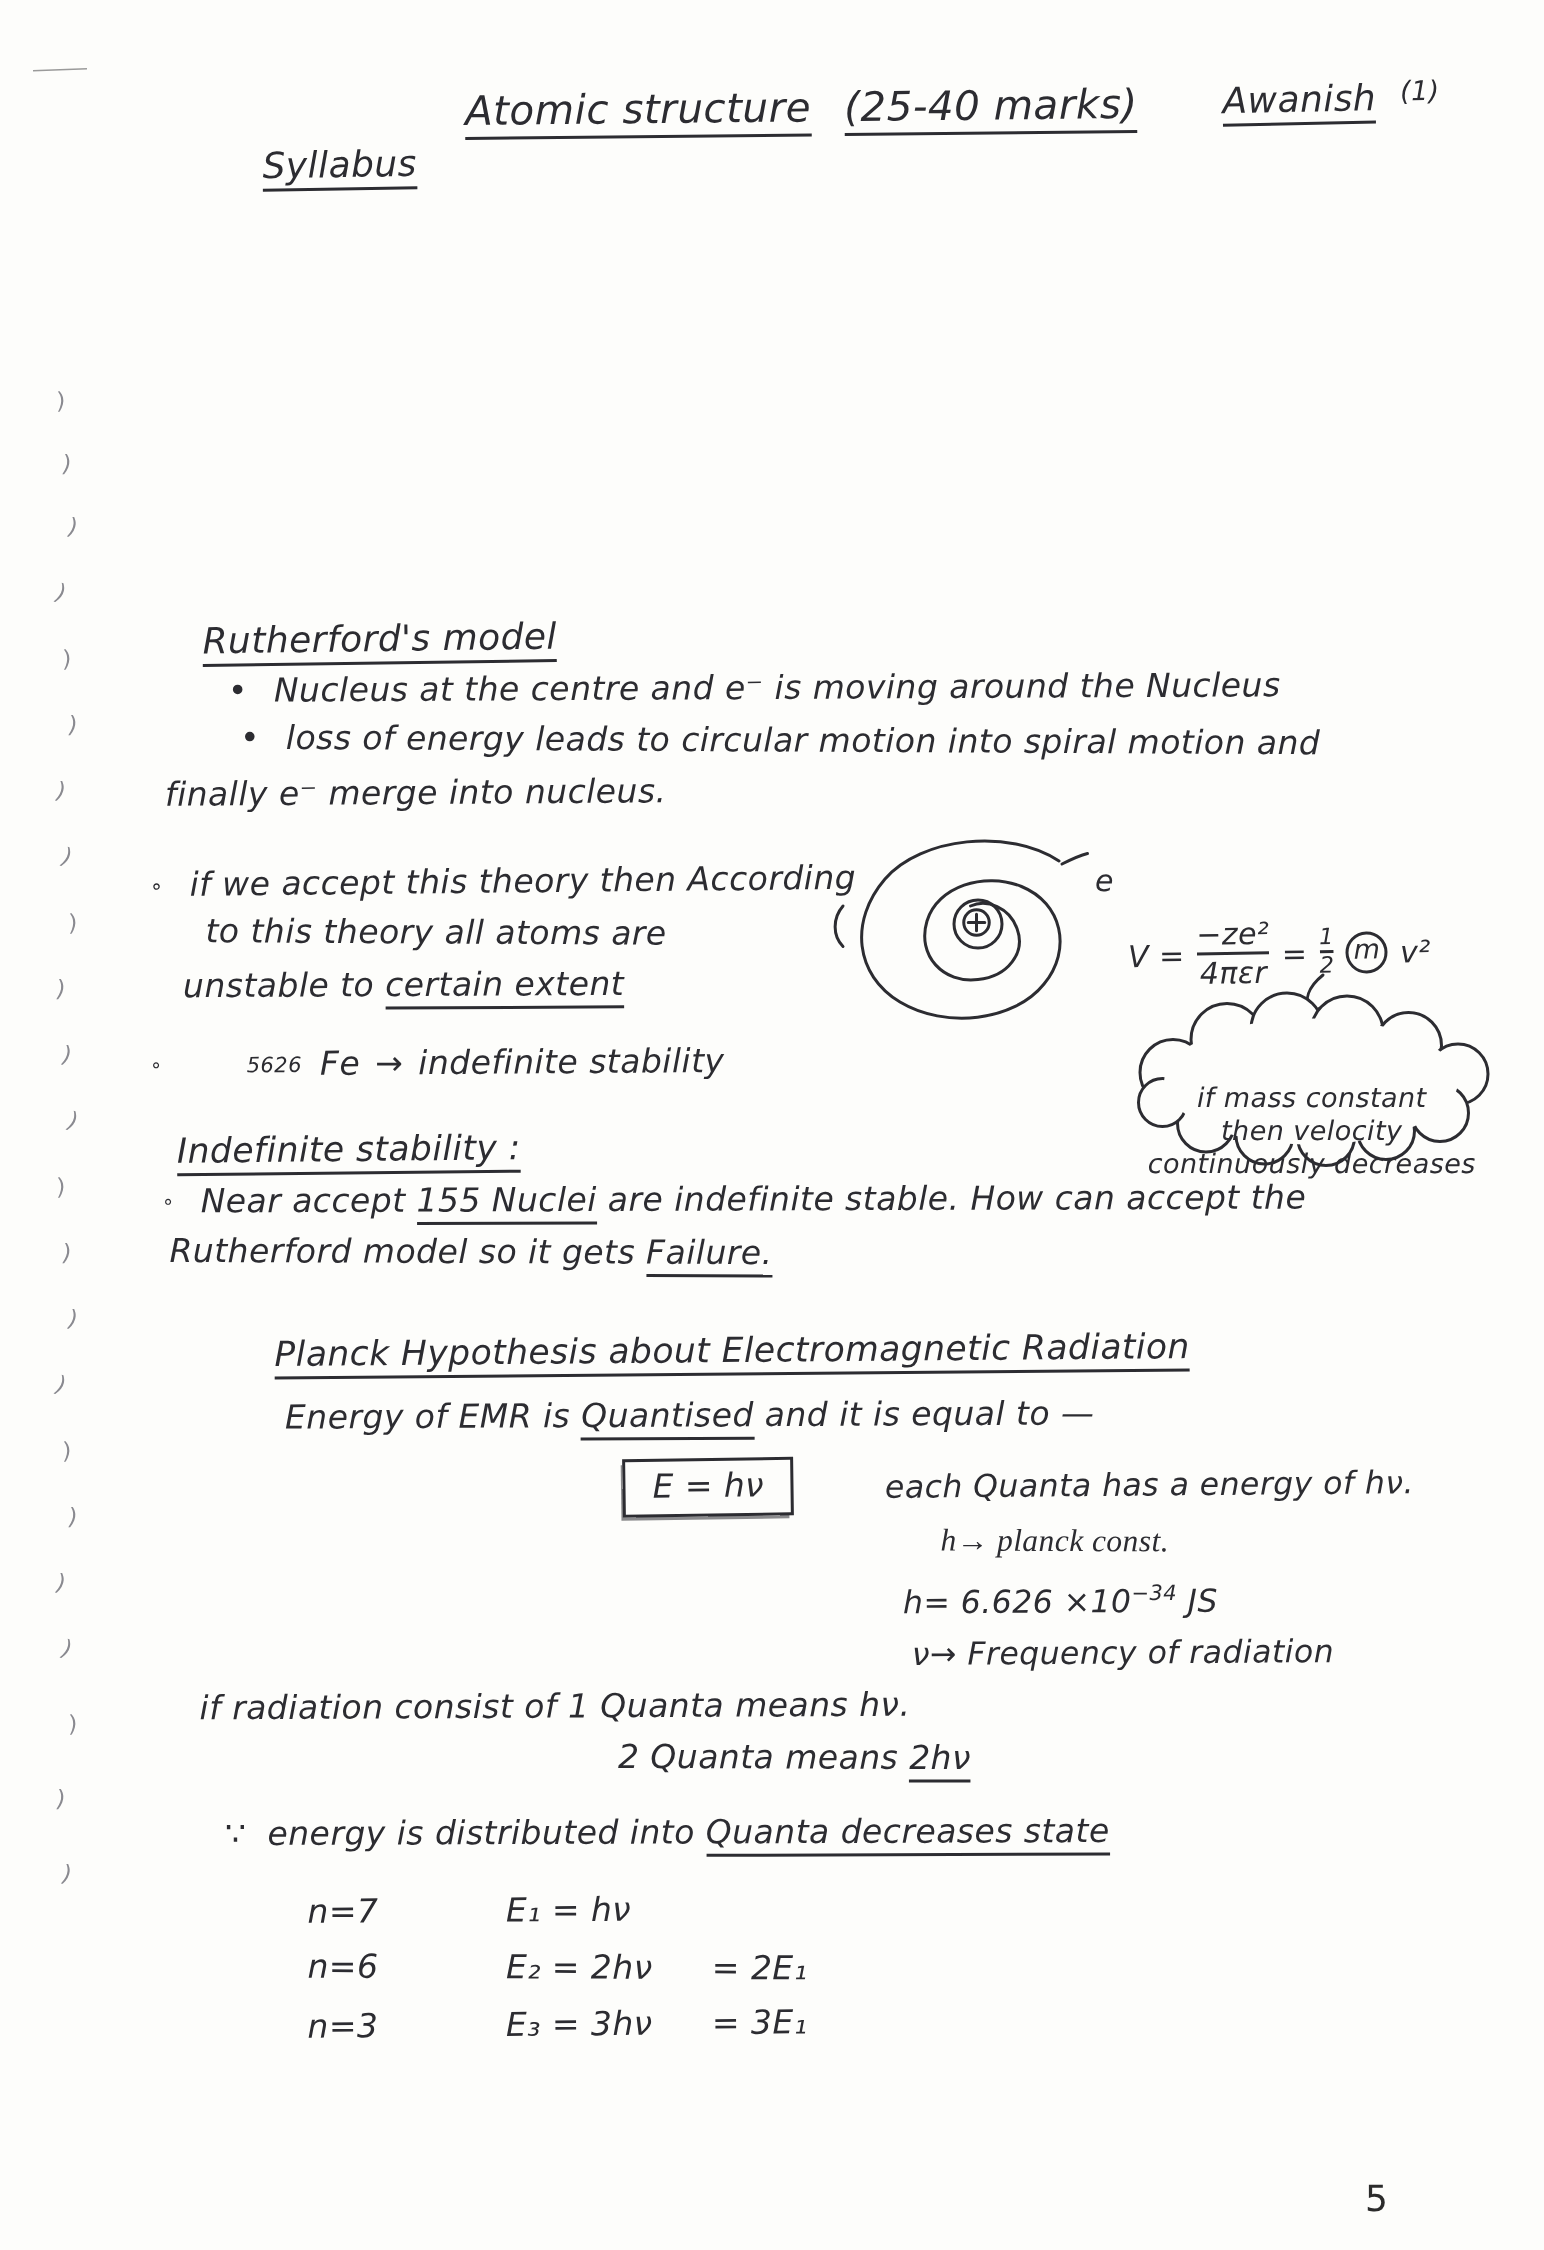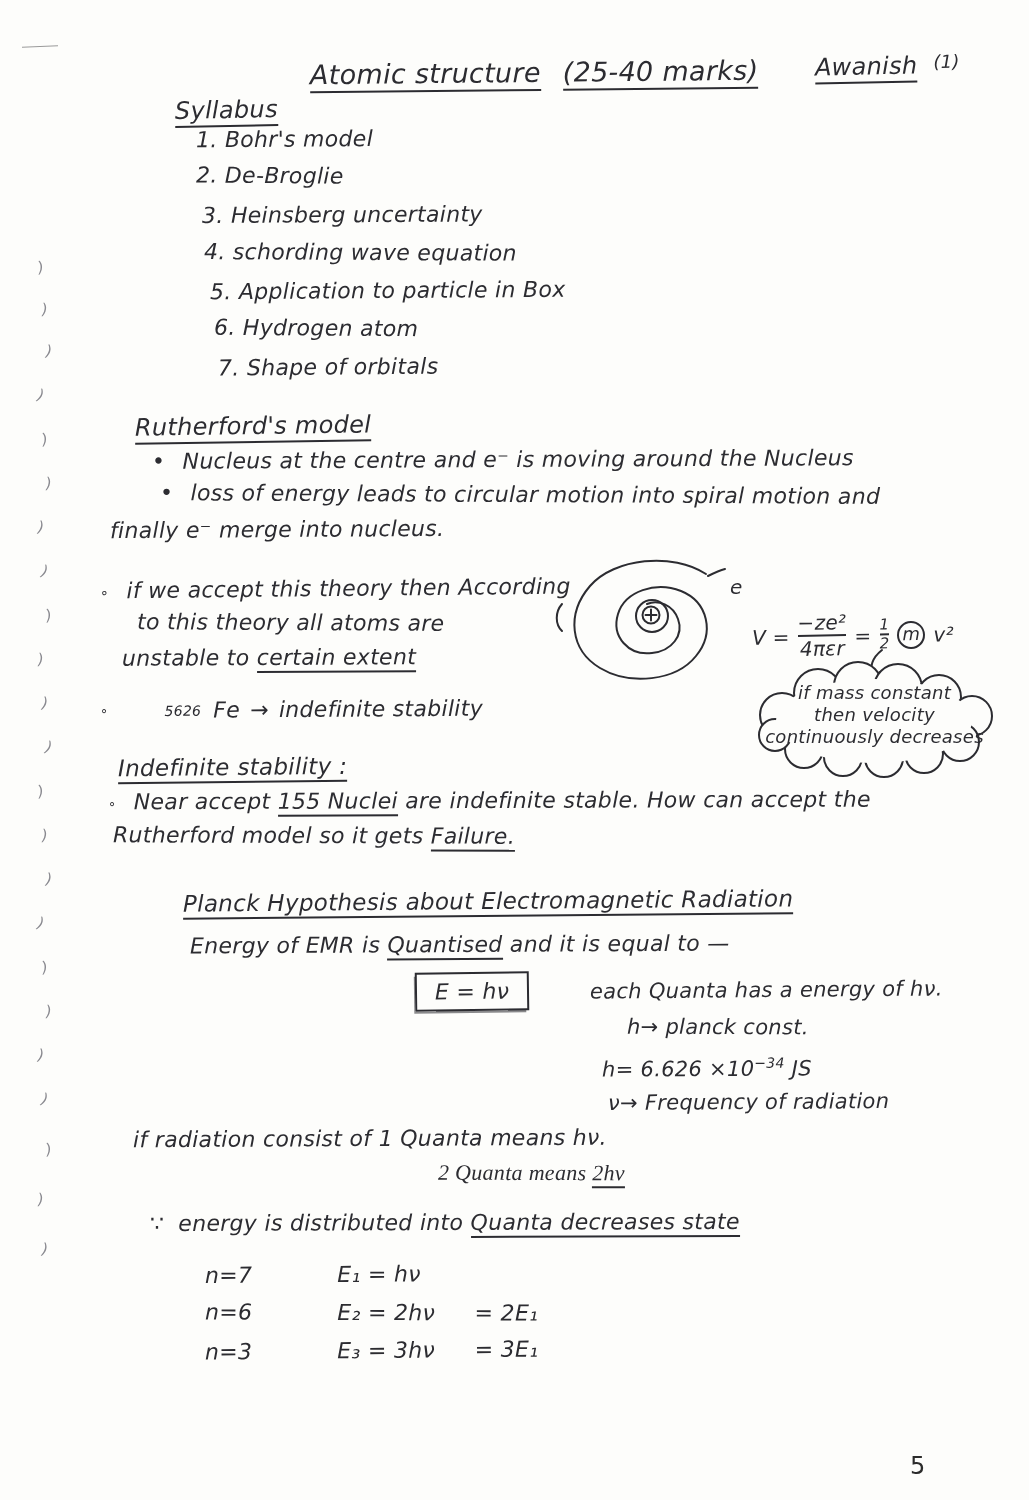--- a/index.html
+++ b/index.html
@@ -14,49 +14,40 @@
   .frac{display:inline-flex;flex-direction:column;text-align:center;vertical-align:middle;line-height:1.05;}
   .frac .den{border-top:2px solid #2c2c31;padding-top:1px;}
   .circled{display:inline-block;border:2px solid #2c2c31;border-radius:50%;
            width:24px;height:24px;line-height:22px;text-align:center;}
   .supsub{display:inline-flex;flex-direction:row;font-size:14px;line-height:14px;
           vertical-align:middle;text-align:right;margin-right:2px;}
   .boxed{border:2px solid #2c2c31;padding:5px 18px;box-shadow:-2px 3px 0 -1px rgba(44,44,49,.55);}
   .eqrow{display:flex;align-items:center;gap:8px;}
   .margin-mark{position:absolute;color:#8a8a90;font-size:15px;font-style:italic;}
   .pagenum{font-family:"DejaVu Sans",sans-serif;font-style:normal;color:#2b2b2b;}
-  .cloudtext{text-align:center;line-height:22px;}
+  .cloudtext{text-align:center;line-height:22px;margin-top:40px;}
   svg{display:block;}
 </style>
 </head>
 <body>
 
 <div class="page">
 
   <div class="abs" style="left:22px;top:46px;width:36px;border-top:1.5px solid #9a9a9a;transform:rotate(-2deg);"></div>
 
   <div class="abs hw fs27" style="left:310px;top:57px;transform:rotate(-.6deg);display:flex;gap:22px;">
     <span class="u">Atomic structure</span>
     <span class="u">(25-40 marks)</span>
   </div>
   <div class="abs hw fs24" style="left:815px;top:52px;transform:rotate(-1.2deg);display:flex;gap:16px;align-items:flex-start;">
     <span class="u">Awanish</span>
     <span class="fs18">(1)</span>
   </div>
 
   <div class="abs hw fs24 u" style="left:175px;top:96px;transform:rotate(-1deg);">Syllabus</div>
-  <div class="abs hw fs22" style="left:196px;top:126px;display:flex;flex-direction:column;gap:13px;">
-    <span style="transform:rotate(-.4deg);">1. Bohr's model</span>
-    <span style="transform:rotate(.5deg);">2. De-Broglie</span>
-    <span style="transform:rotate(-.3deg);margin-left:6px;">3. Heinsberg uncertainty</span>
-    <span style="transform:rotate(.3deg);margin-left:8px;">4. schording wave equation</span>
-    <span style="transform:rotate(-.4deg);margin-left:14px;">5. Application to particle in Box</span>
-    <span style="transform:rotate(.4deg);margin-left:18px;">6. Hydrogen atom</span>
-    <span style="transform:rotate(-.5deg);margin-left:22px;">7. Shape of orbitals</span>
-  </div>
 
   <div class="abs hw fs24 u" style="left:135px;top:412px;transform:rotate(-.8deg);">Rutherford's model</div>
   <div class="abs hw fs22" style="left:152px;top:447px;transform:rotate(-.3deg);">
     <span class="bullet">•</span>
     <span>Nucleus at the centre and e⁻ is moving around the Nucleus</span>
   </div>
   <div class="abs hw fs22" style="left:160px;top:482px;transform:rotate(.3deg);">
     <span class="bullet">•</span>
     <span>loss of energy leads to circular motion into spiral motion and</span>
   </div>
@@ -151,28 +142,28 @@
   <div class="abs hw fs22" style="left:113px;top:823px;transform:rotate(.2deg);">
     <span>Rutherford model so it gets </span><span class="u">Failure.</span>
   </div>
 
   <div class="abs hw fs23 u" style="left:183px;top:888px;transform:rotate(-.5deg);">Planck Hypothesis about Electromagnetic Radiation</div>
   <div class="abs hw fs22" style="left:190px;top:932px;transform:rotate(-.3deg);">
     <span>Energy of EMR is </span><span class="u">Quantised</span><span> and it is equal to —</span>
   </div>
   <div class="abs hw fs22 boxed" style="left:415px;top:972px;transform:rotate(-.8deg);">E = hν</div>
   <div class="abs hw fs21" style="left:590px;top:978px;transform:rotate(-.5deg);">each Quanta has a energy of hν.</div>
-  <div class="abs hw fs21" style="left:627px;top:1015px;transform:rotate(.2deg);">h→ planck const.</div>
+  <div class="abs hw fs21" style="left:627px;top:1015px;transform:rotate(.2deg);font-family:Liberation Serif, serif;">h→ planck const.</div>
   <div class="abs hw fs21" style="left:602px;top:1055px;transform:rotate(-.3deg);">
     <span>h= 6.626 ×10</span><span style="vertical-align:super;font-size:14px;">−34</span><span> JS</span>
   </div>
   <div class="abs hw fs21" style="left:608px;top:1090px;transform:rotate(-.4deg);">ν→ Frequency of radiation</div>
 
   <div class="abs hw fs22" style="left:133px;top:1126px;transform:rotate(-.3deg);">if radiation consist of 1 Quanta means hν.</div>
-  <div class="abs hw fs22" style="left:438px;top:1160px;transform:rotate(.2deg);font-family:Liberation Serif, serif;">
+  <div class="abs hw fs22" style="left:412px;top:1160px;transform:rotate(.2deg);">
     <span>2 Quanta means </span><span class="u">2hν</span>
   </div>
   <div class="abs hw fs22" style="left:150px;top:1210px;transform:rotate(-.2deg);">
     <span style="margin-right:14px;">∵</span><span>energy is distributed into </span><span class="u">Quanta decreases state</span>
   </div>
 
   <div class="abs hw fs22" style="left:205px;top:1262px;transform:rotate(-.4deg);">
     <span style="display:inline-block;width:125px;">n=7</span>
     <span style="display:inline-block;width:130px;">E₁ = hν</span>
     <span></span>

